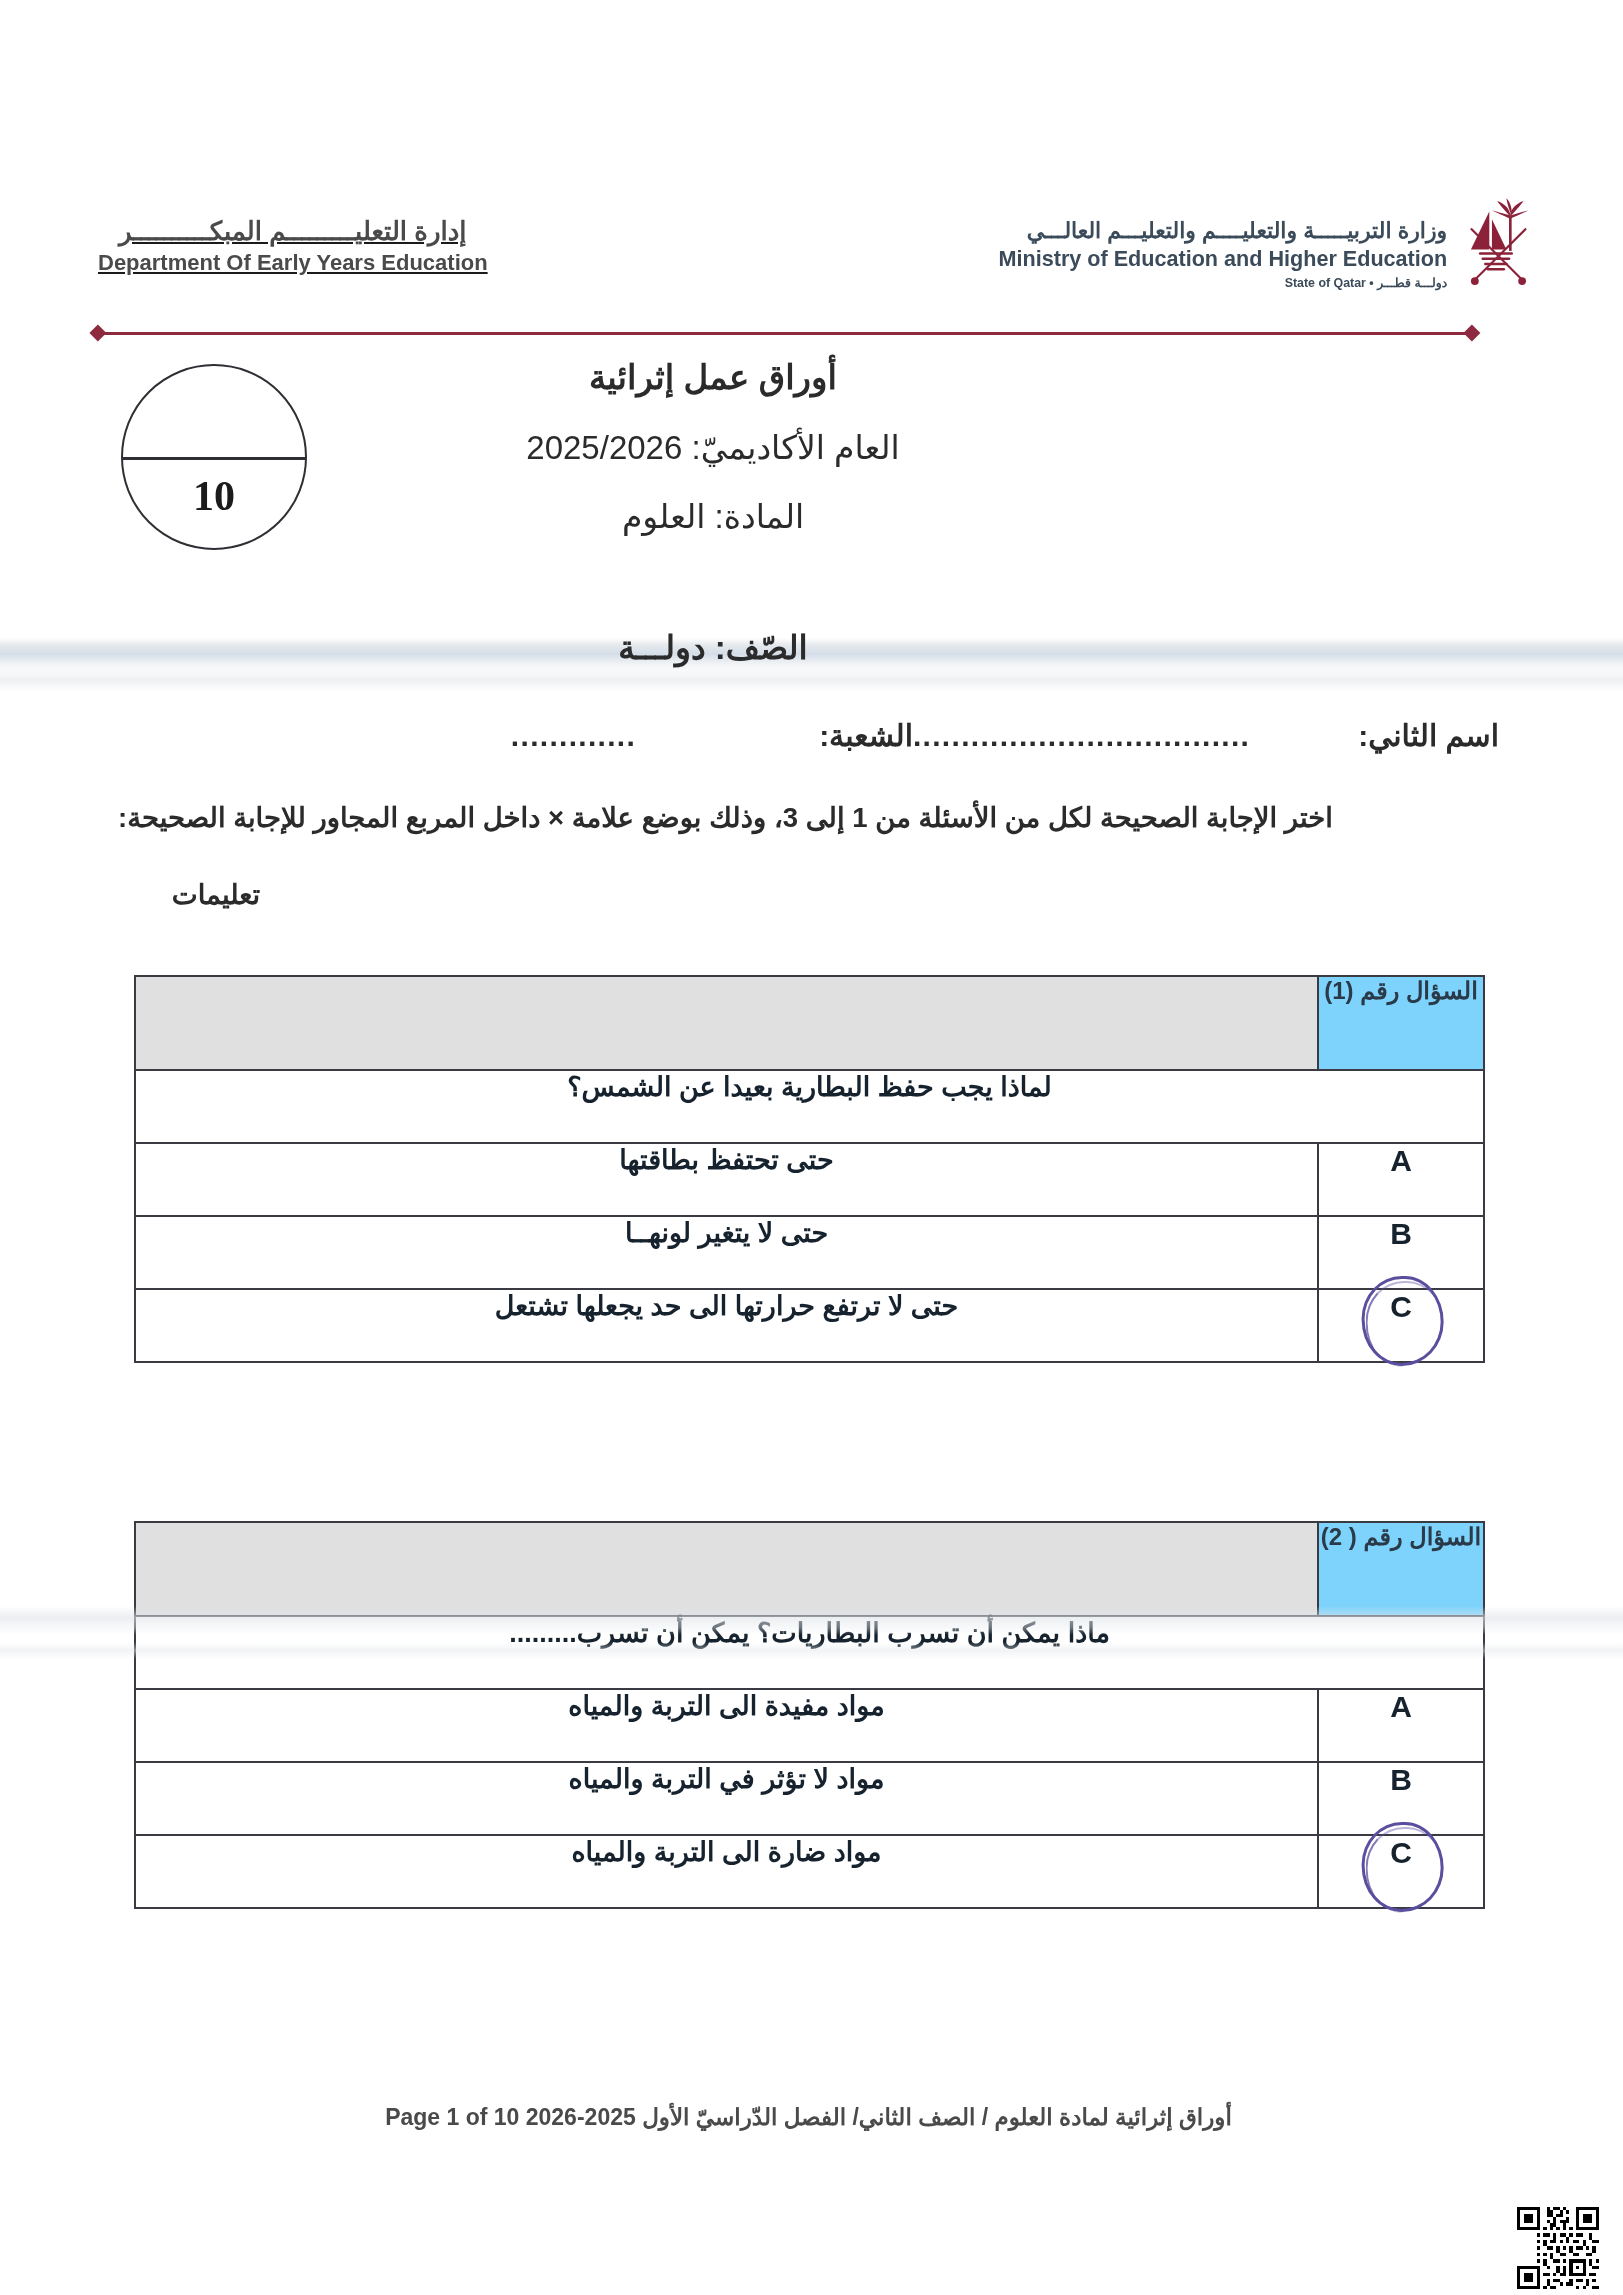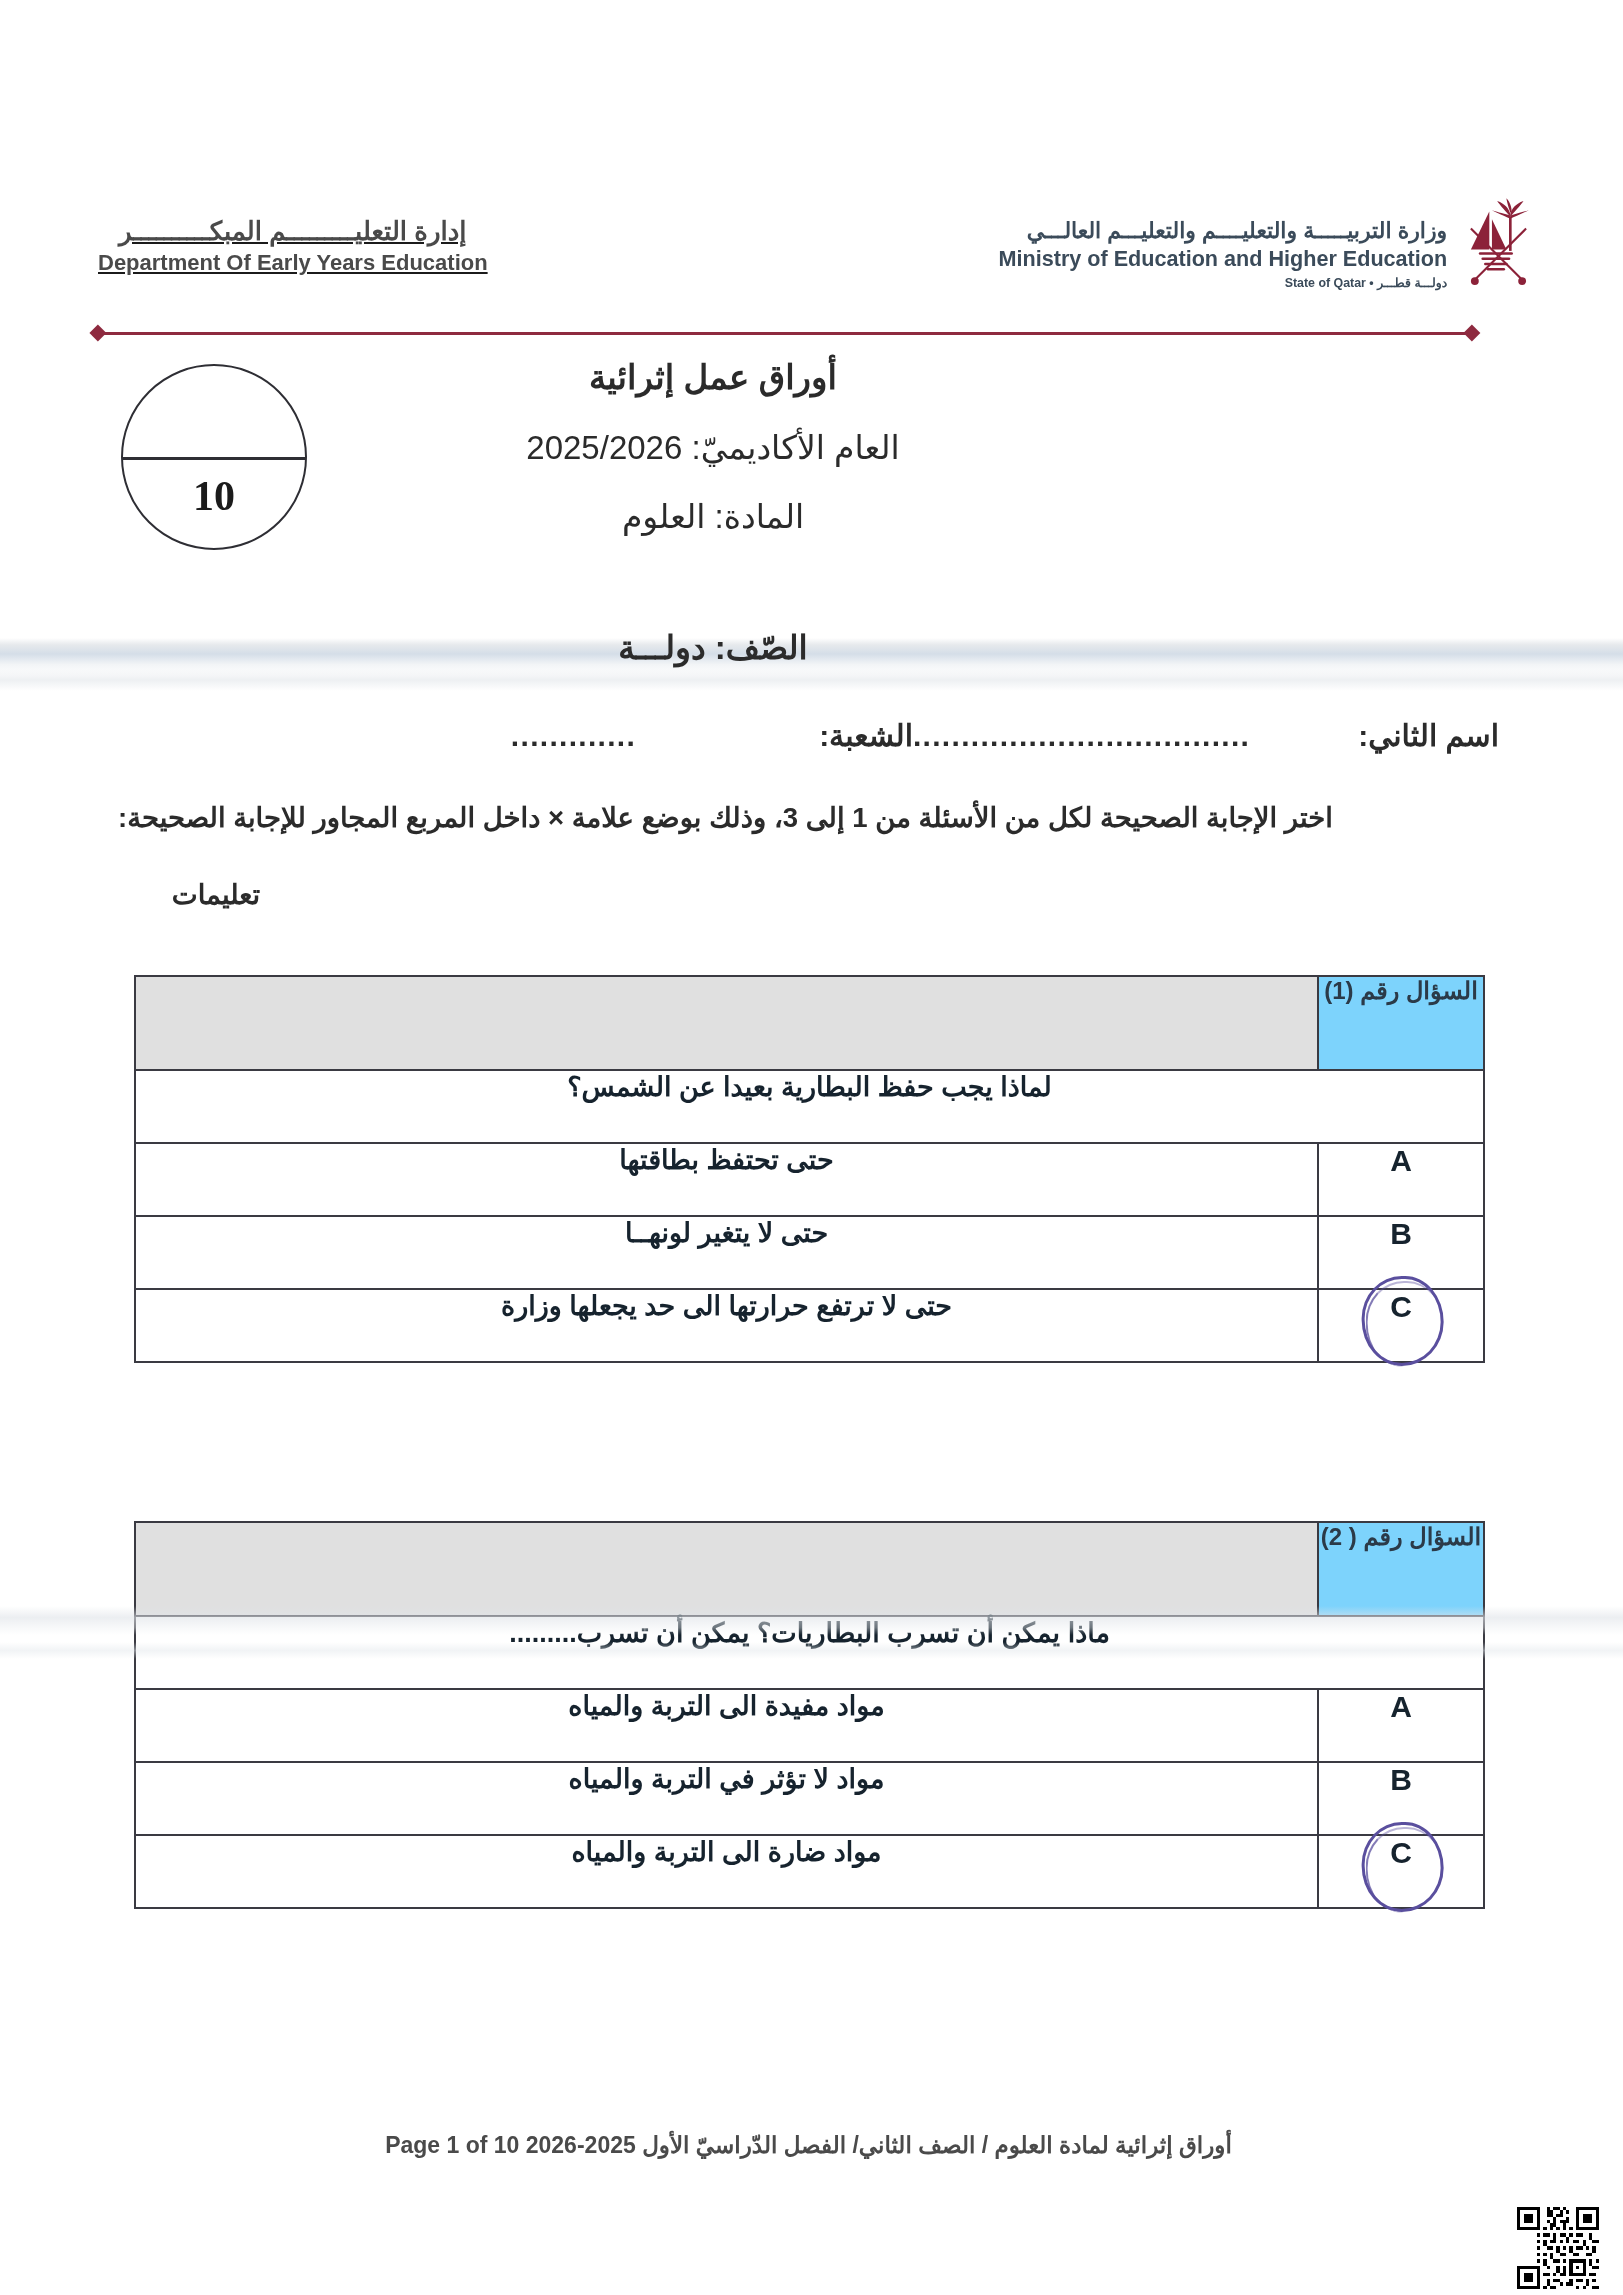--- a/index.html
+++ b/index.html
@@ -353,21 +353,20 @@
     position: absolute;
     top: 2104px;
     left: 118px;
     width: 1381px;
     direction: rtl;
     text-align: center;
     font-size: 23px;
     font-weight: bold;
     color: #4a4a4a;
     z-index: 4;
-    margin-top: 28px;
   }
 
   .qr-code {
     position: absolute;
     top: 2207px;
     left: 1517px;
     width: 82px;
     height: 82px;
     z-index: 4;
   }
@@ -471,21 +470,21 @@
     <td class="opt-letter">
       <span>B</span>
     </td>
     <td class="opt-text">حتى لا يتغير لونهــا</td>
   </tr>
   <tr>
     <td class="opt-letter">
       <span>C</span>
       <span class="ink-circle"></span>
     </td>
-    <td class="opt-text">حتى لا ترتفع حرارتها الى حد يجعلها وزارة</td>
+    <td class="opt-text">حتى لا ترتفع حرارتها الى حد يجعلها تشتعل</td>
   </tr>
 </tbody>
   </table>
 
 <table class="qtable" style="top:1521px;">
   <tbody>
       <tr>
     <td class="q-head-label">السؤال رقم ( 2)</td>
     <td class="q-head-blank"></td>
   </tr>

